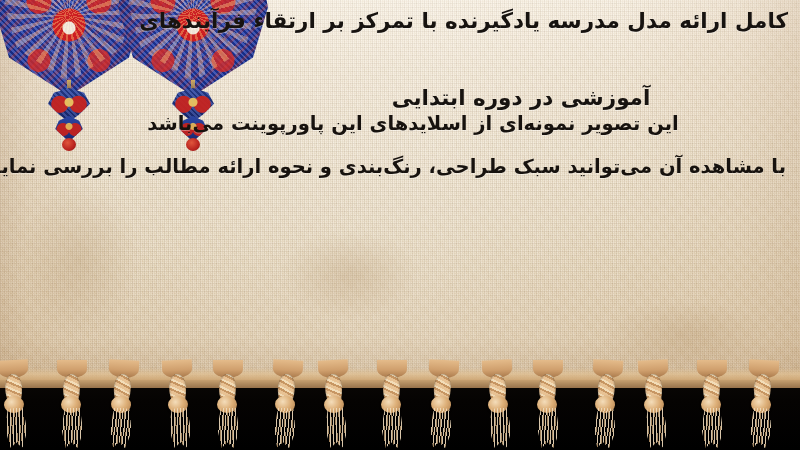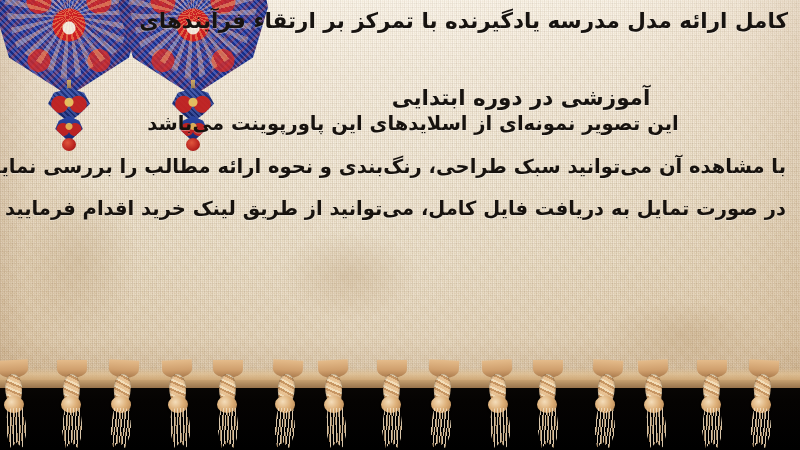--- a/index.html
+++ b/index.html
@@ -229,21 +229,20 @@
   </div>
 
   <div class="title">
     <span class="tline l1">کامل ارائه مدل مدرسه یادگیرنده با تمرکز بر ارتقاء فرآیندهای</span>
     <span class="tline l2">آموزشی در دوره ابتدایی</span>
   </div>
 
   <div class="body-block">
     <span class="bline b1">این تصویر نمونه‌ای از اسلایدهای این پاورپوینت می‌باشد</span>
     <span class="bline b2">با مشاهده آن می‌توانید سبک طراحی، رنگ‌بندی و نحوه ارائه مطالب را بررسی نمایید</span>
-    <span class="bline b3">در صورت تمایل به دریافت فایل کامل، می‌توانید از طریق لینک خرید اقدام فرمایید</span>
   </div>
 
   <div class="black-band"></div>
   <div class="selvedge"></div>
   <div class="fringe-layer" id="fringe">
       <div class="tassel" style="left: -2px; transform: rotate(-3deg);">
         <div class="top-arc"></div>
         <div class="knot"></div>
         <div class="knot2"></div>
         <div class="brush"></div>

